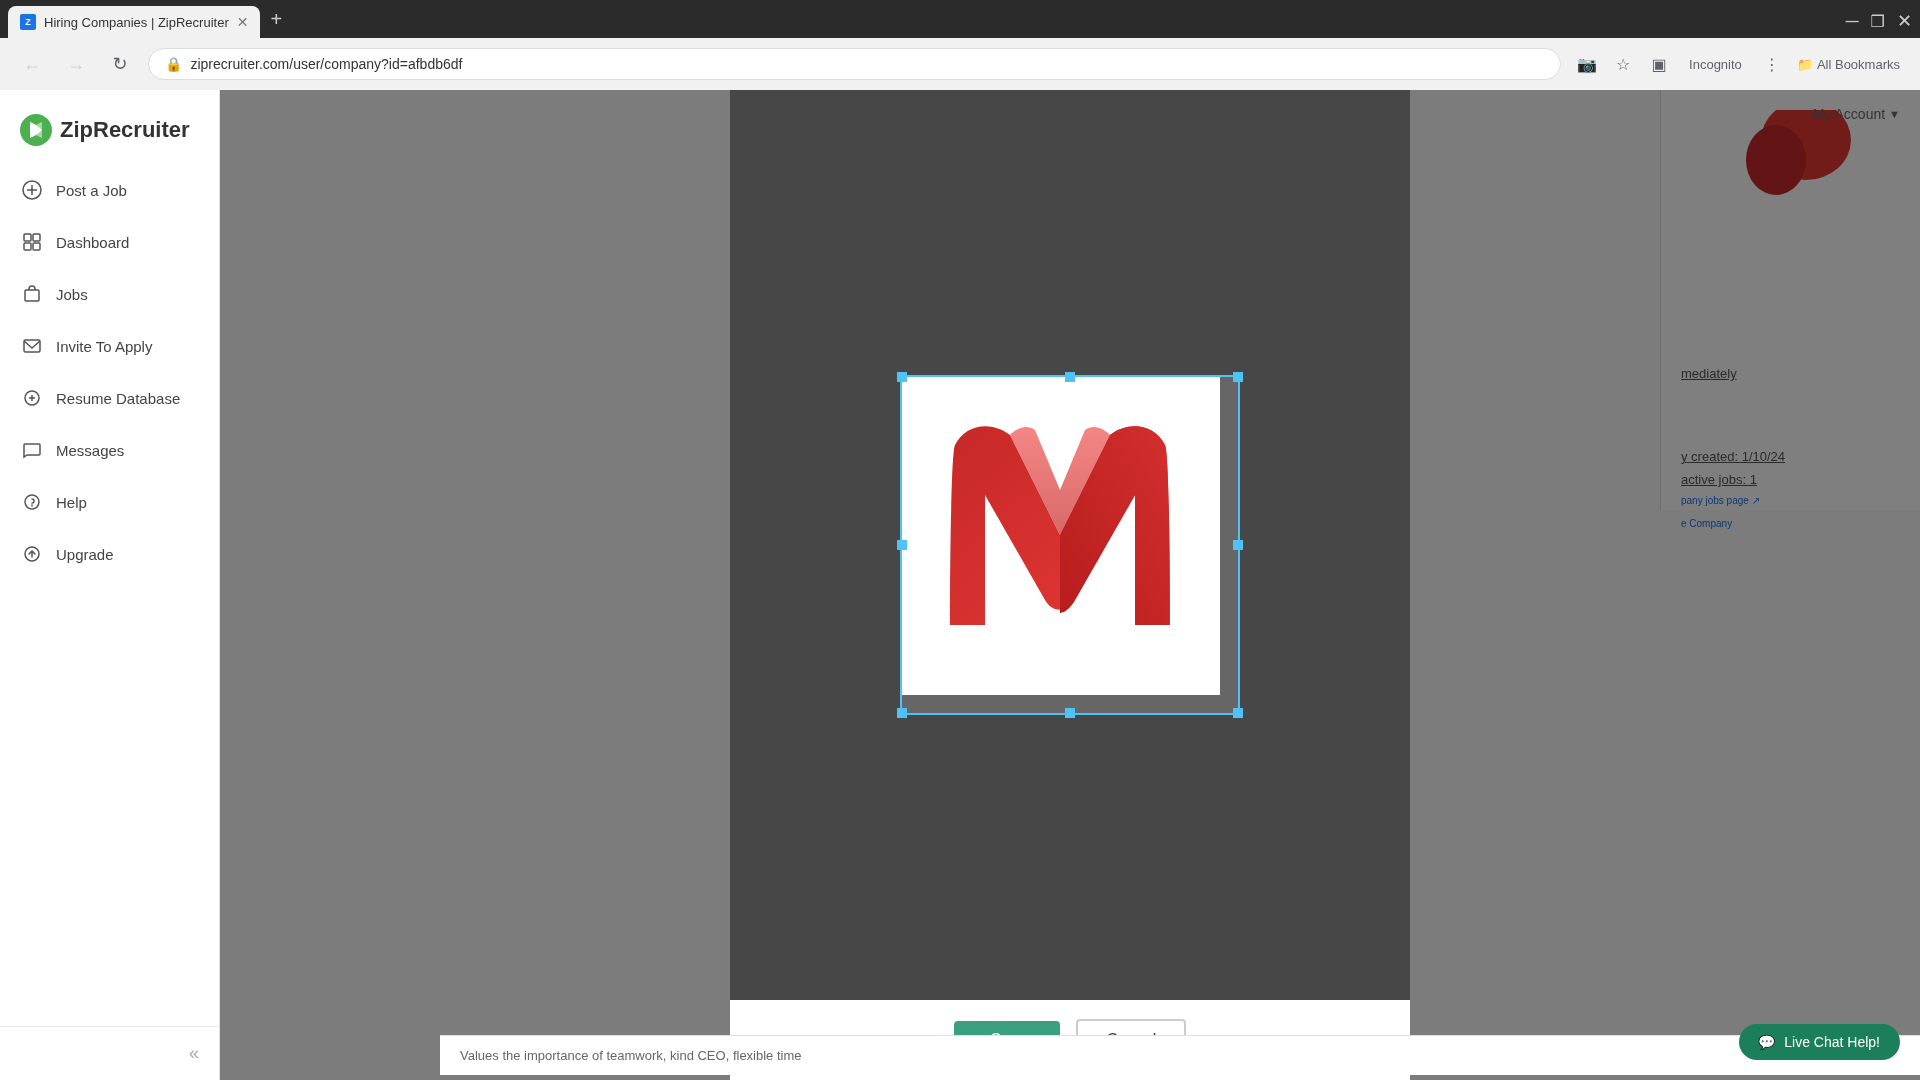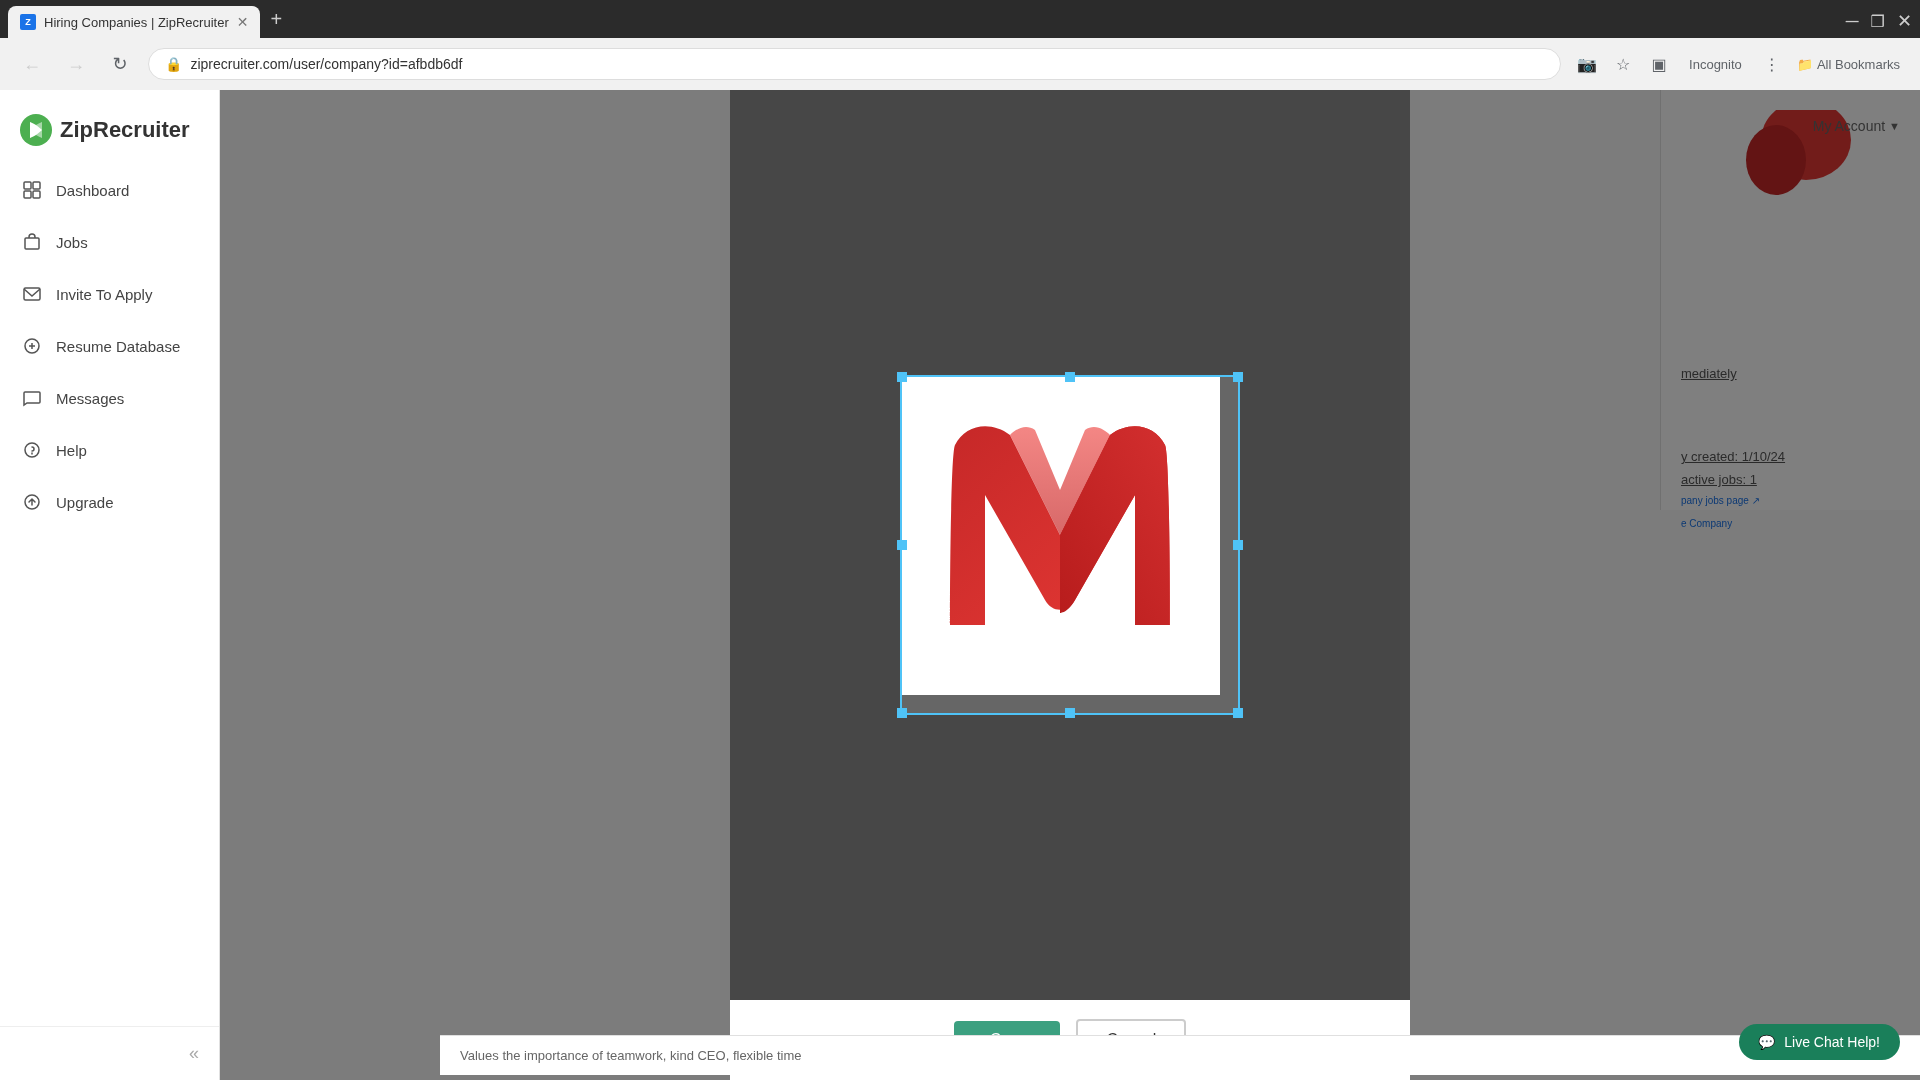--- a/index.html
+++ b/index.html
@@ -119,20 +119,30 @@
         <circle cx="16" cy="16" r="16" fill="#4caf50"></circle>
         <path d="M10 8 C10 8 16 10 22 16 C16 22 10 24 10 24 L10 8Z" fill="white"></path>
         <path d="M22 8 C22 8 16 10 10 16 C16 22 22 24 22 24 L22 8Z" fill="white" opacity="0.5"></path>
       </svg>
       <span class="sidebar-logo-text">ZipRecruiter</span>
     </div>
     <nav class="sidebar-nav">
       <div class="sidebar-item">
         <span class="item-icon">
           <svg width="20" height="20" viewBox="0 0 20 20" fill="none">
+              <circle cx="10" cy="10" r="9" stroke="#555" stroke-width="1.5"></circle>
+              <line x1="10" y1="5" x2="10" y2="15" stroke="#555" stroke-width="1.5"></line>
+              <line x1="5" y1="10" x2="15" y2="10" stroke="#555" stroke-width="1.5"></line>
+            </svg>
+        </span>
+        <span>Post a Job</span>
+      </div>
+      <div class="sidebar-item">
+        <span class="item-icon">
+          <svg width="20" height="20" viewBox="0 0 20 20" fill="none">
               <rect x="2" y="2" width="7" height="7" rx="1" stroke="#555" stroke-width="1.5"></rect>
               <rect x="11" y="2" width="7" height="7" rx="1" stroke="#555" stroke-width="1.5"></rect>
               <rect x="2" y="11" width="7" height="7" rx="1" stroke="#555" stroke-width="1.5"></rect>
               <rect x="11" y="11" width="7" height="7" rx="1" stroke="#555" stroke-width="1.5"></rect>
             </svg>
         </span>
         <span>Dashboard</span>
       </div>
       <div class="sidebar-item">
         <span class="item-icon">
@@ -189,21 +199,21 @@
       </div>
     </nav>
 
     <div style="margin-top:auto;padding:16px 20px;border-top:1px solid #eee;display:flex;justify-content:flex-end;">
       <span style="color:#aaa;cursor:pointer;font-size:18px;">«</span>
     </div>
   </div>
 
   <div class="main-content">
 
-    <div style="position:absolute;top:16px;right:0;z-index:5;padding:12px 20px;display:flex;align-items:center;gap:4px;font-size:14px;color:#333;cursor:pointer;">
+    <div style="position:absolute;top:4px;right:0;z-index:5;padding:12px 20px;display:flex;align-items:center;gap:4px;font-size:14px;color:#333;cursor:pointer;">
       <span>My Account</span>
       <span style="font-size:11px;">▼</span>
     </div>
 
     <div style="position:absolute;top:0;right:0;width:260px;height:420px;background:white;border-left:1px solid #e0e0e0;padding:20px;">
 
       <div style="display:flex;justify-content:center;margin-bottom:16px;overflow:hidden;height:100px;">
 
         <svg width="120" height="110" viewBox="0 0 120 110">
           <ellipse cx="75" cy="30" rx="45" ry="40" fill="#e53935"></ellipse>

